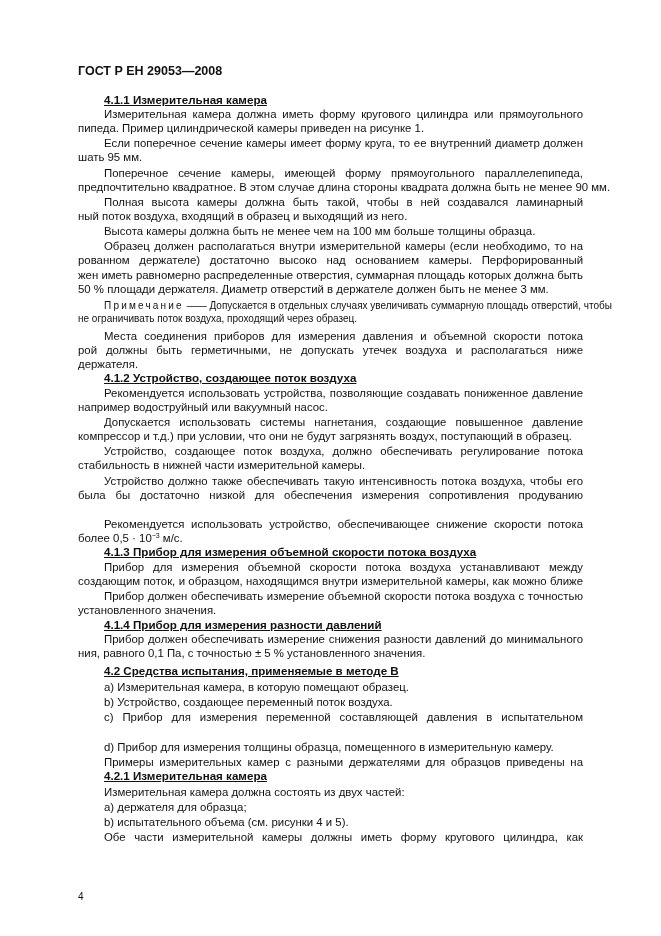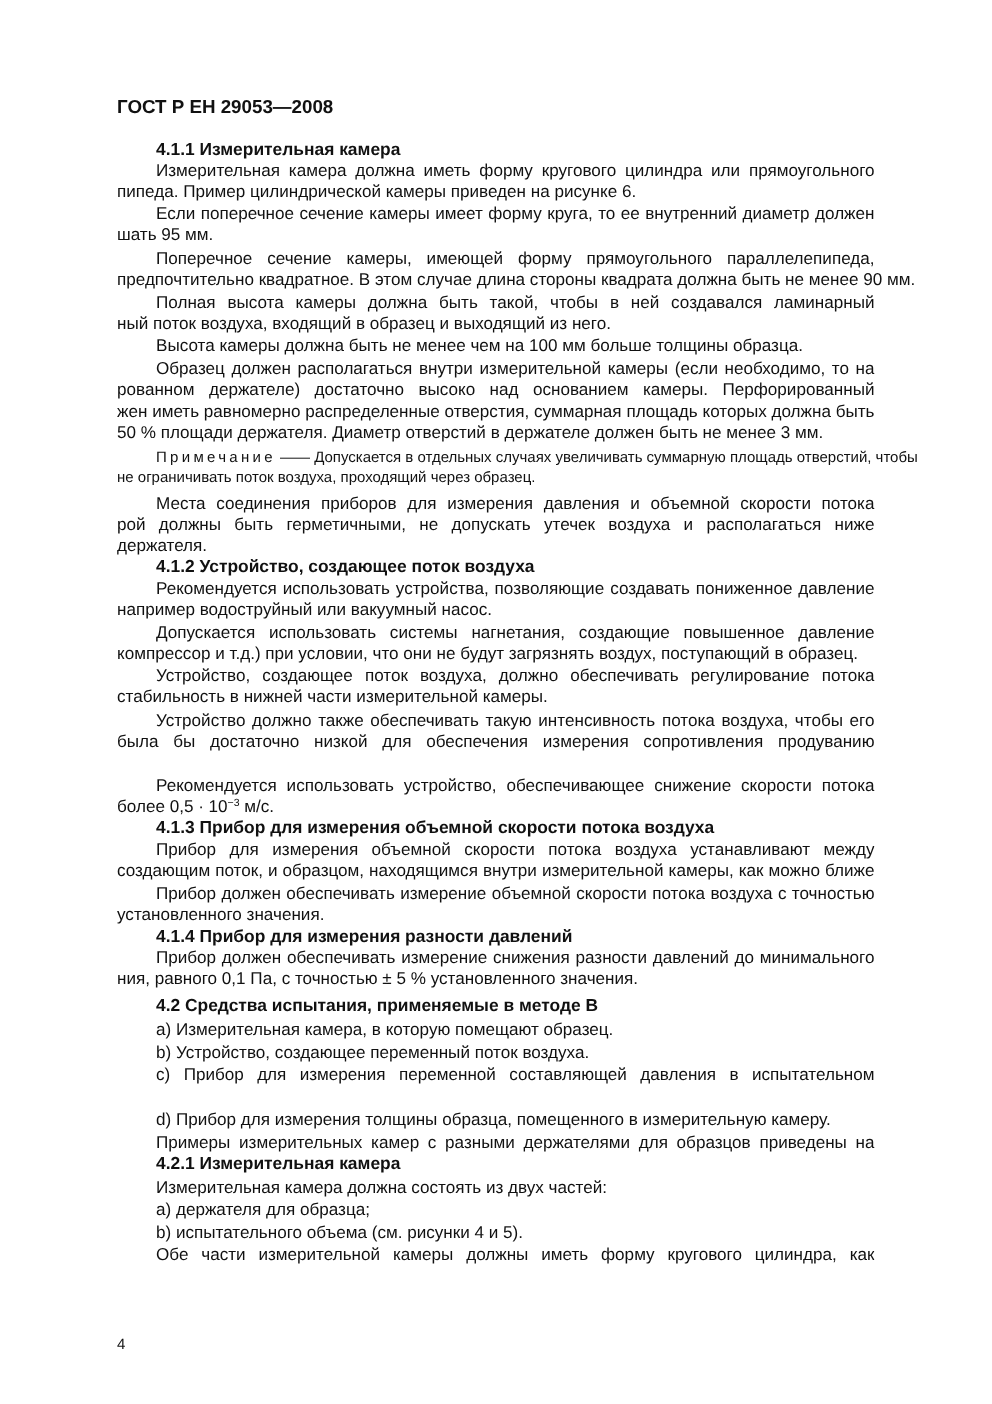--- a/index.html
+++ b/index.html
@@ -3,36 +3,36 @@
 <meta charset="utf-8">
 <style>
   html, body { margin:0; padding:0; background:#ffffff; }
   body { width:661px; height:936px; position:relative; overflow:hidden;
          font-family:"Liberation Sans", sans-serif; color:#111; }
   .page { position:absolute; left:0; top:0; width:661px; height:936px; background:#fff; }
   .hdr { position:absolute; left:78px; top:64px; font-size:12.5px; font-weight:bold; letter-spacing:0; }
   .ln { position:absolute; left:78px; width:505px; font-size:11.4px; line-height:14px; white-space:nowrap; }
   .ind { padding-left:26px; box-sizing:border-box; }
   .j { text-align:justify; text-align-last:justify; white-space:normal; height:14px; overflow:hidden; }
-  .h { font-weight:bold; font-size:11.6px; }
+  .h { font-weight:bold; font-size:11.6px;text-decoration:underline; }
   .note { font-size:10px; }
   .sp { letter-spacing:2.2px; }
   .pg { position:absolute; left:78px; top:891px; font-size:10px; }
   sup { font-size:7px; vertical-align:4px; line-height:0; }
 </style>
 </head>
 <body>
 
 <div class="page">
 
   <div class="hdr">ГОСТ Р ЕН 29053—2008</div>
 
   <div class="ln ind h" style="top:93px">4.1.1  Измерительная камера</div>
   <div class="ln ind j" style="top:107px">Измерительная камера должна иметь форму кругового цилиндра или прямоугольного параллеле-</div>
-  <div class="ln" style="top:121px">пипеда. Пример цилиндрической камеры приведен на рисунке 6.</div>
+  <div class="ln" style="top:121px">пипеда. Пример цилиндрической камеры приведен на рисунке 1.</div>
   <div class="ln ind j" style="top:136px">Если поперечное сечение камеры имеет форму круга, то ее внутренний диаметр должен превы-</div>
   <div class="ln" style="top:150px">шать 95 мм.</div>
   <div class="ln ind j" style="top:166px">Поперечное сечение камеры, имеющей форму прямоугольного параллелепипеда, должно быть</div>
   <div class="ln" style="top:180px">предпочтительно квадратное. В этом случае длина стороны квадрата должна быть не менее 90 мм.</div>
   <div class="ln ind j" style="top:195px">Полная высота камеры должна быть такой, чтобы в ней создавался ламинарный однонаправлен-</div>
   <div class="ln" style="top:209px">ный поток воздуха, входящий в образец и выходящий из него.</div>
   <div class="ln ind" style="top:224px">Высота камеры должна быть не менее чем на 100 мм больше толщины образца.</div>
   <div class="ln ind j" style="top:239px">Образец должен располагаться внутри измерительной камеры (если необходимо, то на перфори-</div>
   <div class="ln j" style="top:253px">рованном держателе) достаточно высоко над основанием камеры. Перфорированный держатель дол-</div>
   <div class="ln j" style="top:268px">жен иметь равномерно распределенные отверстия, суммарная площадь которых должна быть не менее</div>

